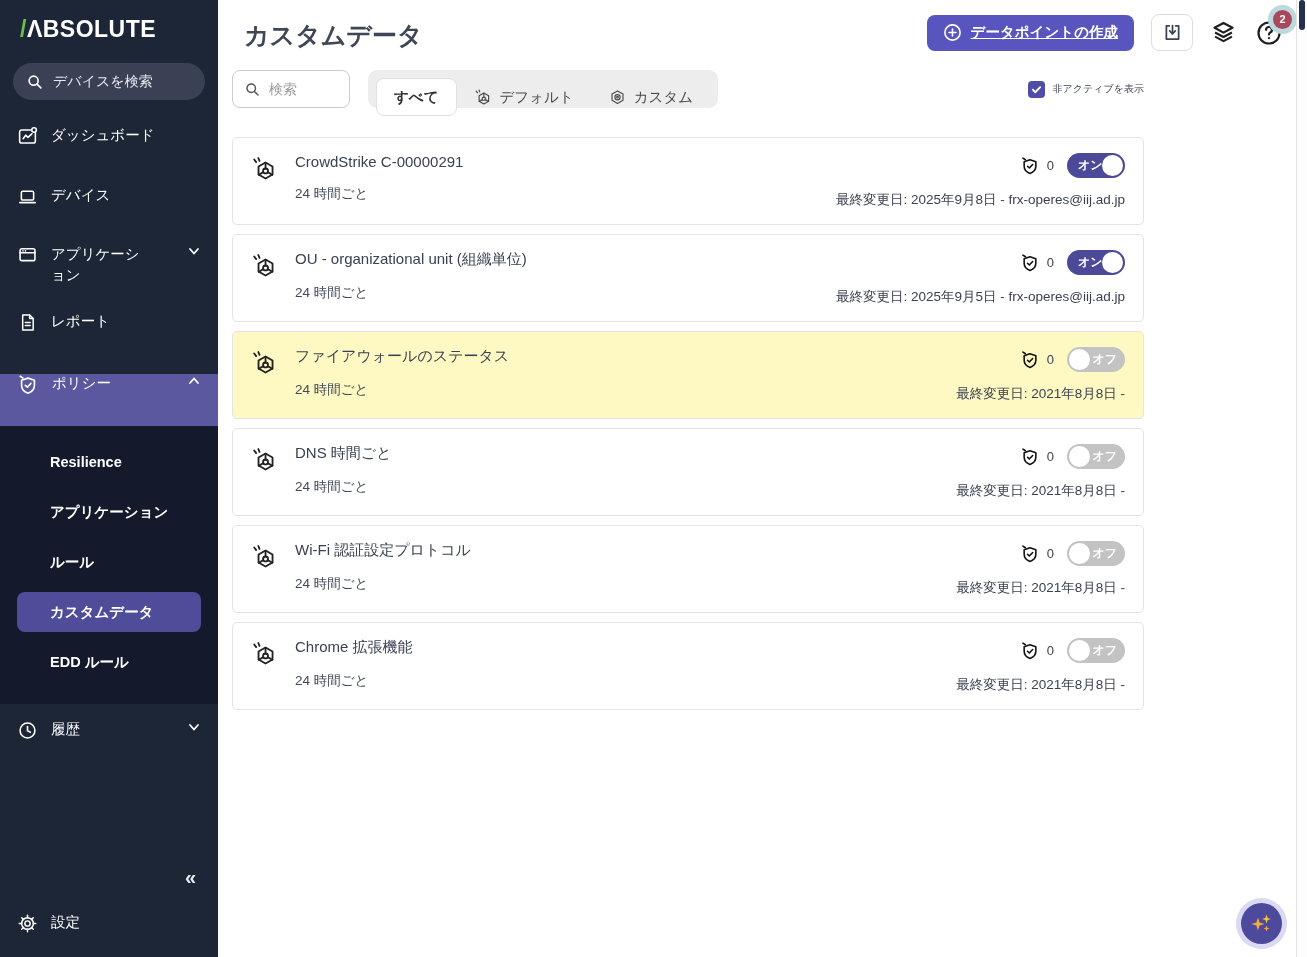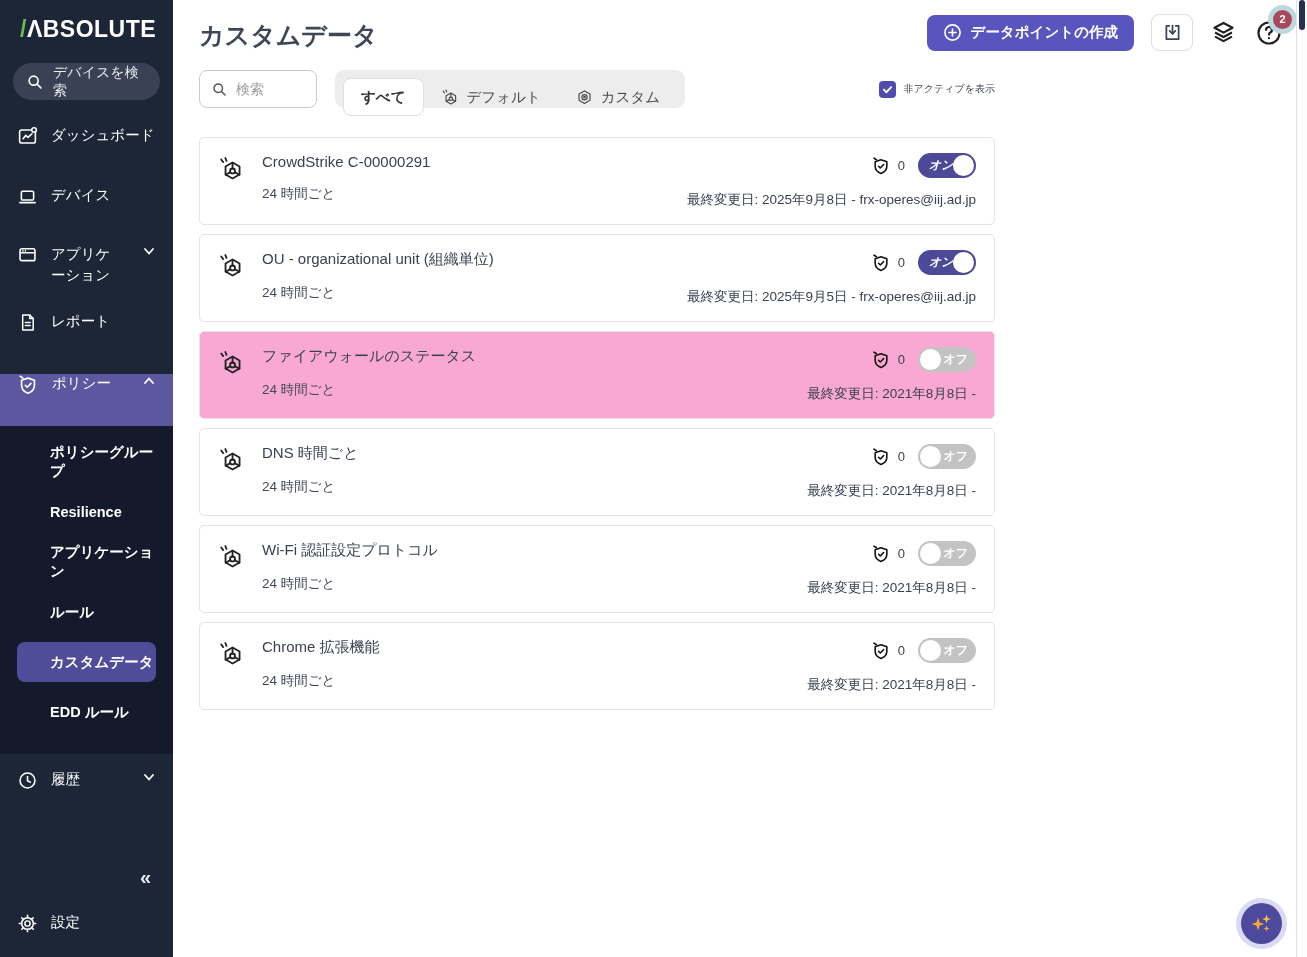--- a/index.html
+++ b/index.html
@@ -1,21 +1,21 @@
 <!DOCTYPE html>
 <html><head>
 <meta charset="utf-8">
 <style>
   * { margin:0; padding:0; box-sizing:border-box; }
   html,body { width:1307px; height:957px; overflow:hidden; }
   body { font-family:"Liberation Sans","DejaVu Sans",sans-serif; background:#fff; color:#3c4352; }
   .app { display:flex; width:1307px; height:957px; position:relative; }
 
   
-  .sidebar { width:173px; background:#1d2637; color:#fff; display:flex; flex-direction:column; flex-shrink:0; }
+  .sidebar { width:218px; background:#1d2637; color:#fff; display:flex; flex-direction:column; flex-shrink:0; }
   .logo { padding:16px 0 0 20px; font-size:23px; font-weight:800; letter-spacing:.5px; white-space:nowrap; }
   .logo .slash { color:#6abf4b; }
   .logo .word { color:#fff; }
   .side-search { margin:20px 13px 0 13px; height:37px; background:#3a4154; border-radius:19px;
     display:flex; align-items:center; gap:9px; padding:0 13px; font-size:14px; color:#e8eaee; cursor:text; }
   .nav { margin-top:26px; }
   .nav-item { display:flex; align-items:flex-start; gap:13px; padding:0 17px; min-height:44px; font-size:14.5px; cursor:pointer; }
   .nav-item .grow { flex:1; }
   .nav-item.wraps { min-height:58px; }
   .nav-item.wraps .lbl { width:92px; line-height:1.45; }
@@ -31,60 +31,60 @@
   .collapse-btn { font-size:20px; font-weight:700; color:#e8eaee; cursor:pointer; line-height:1; }
   .settings-row { padding-bottom:16px; }
   .sicon { flex-shrink:0; display:inline-flex; }
 
   
   .main { flex:1; position:relative; background:#fff; }
   .page-header { display:flex; align-items:flex-start; justify-content:space-between; padding:14px 23px 0 26px; }
   .page-title { font-size:25px; font-weight:700; color:#3f4656; padding-top:5px; }
   .header-actions { display:flex; align-items:center; gap:17px; }
   .btn-primary { display:flex; align-items:center; gap:9px; background:#5855be; color:#fff; border:none;
-    border-radius:8px; height:36px; padding:0 16px; font-size:14.5px; font-weight:600; cursor:pointer; font-family:inherit; }
+    border-radius:8px; height:36px; padding:0 16px; font-size:14.5px; font-weight:600; cursor:pointer; font-family:inherit;text-decoration:underline; }
   .btn-icon { width:42px; height:37px; background:#fff; border:1px solid #ddd; border-radius:8px;
     display:flex; align-items:center; justify-content:center; cursor:pointer; }
   .plain-icon { display:flex; align-items:center; justify-content:center; cursor:pointer; background:none; border:none; padding:0; }
   .help-wrap { position:relative; cursor:pointer; width:30px; height:30px; display:flex; align-items:center; justify-content:center; }
   .help-badge { position:absolute; top:-8px; right:-8px; width:19px; height:19px; border-radius:50%;
     background:#a9485a; color:#fff; font-size:11px; font-weight:700; display:flex; align-items:center; justify-content:center;
     box-shadow:0 0 0 5px #bcd9e0; }
 
-  .content { width:796px; margin:18px 0 0 26px; }
+  .content { width:912px; margin:18px 0 0 14px; }
   .toolbar { display:flex; align-items:center; }
   .search-box { width:118px; height:38px; border:1px solid #ccc; border-radius:8px; display:flex; align-items:center;
     gap:8px; padding:0 11px; background:#fff; }
   .search-box input { border:none; outline:none; width:64px; font-size:14px; color:#444; font-family:inherit; }
   .search-box input::placeholder { color:#9a9a9a; }
   .segmented { margin-left:18px; background:#ededed; border-radius:9px; display:flex; align-items:flex-start; height:38px; padding:8px; }
   .seg { display:flex; align-items:center; gap:7px; height:38px; padding:0 17px; font-size:14.5px; color:#4a4a4a;
     cursor:pointer; border-radius:8px; white-space:nowrap; }
   .seg.active { background:#fff; border:1px solid #e0e0e0; font-weight:600; color:#333; }
   .checkbox-row { margin-left:auto; display:flex; align-items:center; gap:8px; cursor:pointer; }
   .checkbox { width:17px; height:17px; background:#4f4cab; border-radius:4px; display:flex; align-items:center; justify-content:center; }
   .checkbox-label { font-size:10px; color:#3f4656; }
 
   .list { margin-top:29px; }
   .card { height:88px; border:1px solid #e4e4e4; border-radius:5px; margin-bottom:9px; background:#fff;
     display:flex; justify-content:space-between; padding:15px 18px 13px 18px; cursor:pointer; }
-  .card.inactive { background:#f9a8d4; }
+  .card.inactive { background:#fef9c3; }
   .card-left { display:flex; }
   .card-icon { margin:2px 16px 0 0; }
   .card-title { font-size:15px; color:#3a4150; font-weight:500; }
   .card-sub { font-size:13.5px; color:#424959; margin-top:15px; }
   .card-right { display:flex; flex-direction:column; align-items:flex-end; }
   .card-right-top { display:flex; align-items:center; gap:7px; }
   .shield-count { font-size:13px; color:#3a4150; margin-right:6px; }
   .toggle { width:58px; height:25px; border-radius:13px; position:relative; display:flex; align-items:center; }
   .toggle .knob { width:21px; height:21px; border-radius:50%; background:#fff; position:absolute; top:2px; }
   .toggle .tlabel { font-size:12px; font-weight:600; color:#fff; position:absolute; }
   .toggle.on { background:#4c4999; }
   .toggle.on .knob { right:2px; }
-  .toggle.on .tlabel { left:11px;font-style:italic; }
+  .toggle.on .tlabel { left:11px; }
   .toggle.off { background:#c3c3c3; }
   .toggle.off .knob { left:2px; }
   .toggle.off .tlabel { right:8px; }
   .card-date { font-size:13.5px; color:#3a4150; margin-top:13px; white-space:nowrap; }
 
   
   .fab { position:absolute; right:25px; bottom:13px; width:41px; height:41px; border-radius:50%;
     background:#4d4a9e; display:flex; align-items:center; justify-content:center; cursor:pointer;
     box-shadow:0 0 0 5px #dadaf3; border:none; }
 
@@ -175,23 +175,20 @@
         <span class="lbl">ポリシー</span>
         <span class="grow"></span>
         <span class="sicon">
           <svg width="14" height="14" viewBox="0 0 14 14" fill="none" stroke="#fff" stroke-width="1.8" stroke-linecap="round">
               <polyline points="3,9 7,4.5 11,9"></polyline>
             </svg>
         </span>
       </div>
 
       <div class="submenu">
-        <div class="sub-item">
-            <span>ポリシーグループ</span>
-          </div>
         <div class="sub-item">
             <span>Resilience</span>
           </div>
         <div class="sub-item">
             <span>アプリケーション</span>
           </div>
         <div class="sub-item">
             <span>ルール</span>
           </div>
         <div class="sub-item selected">

